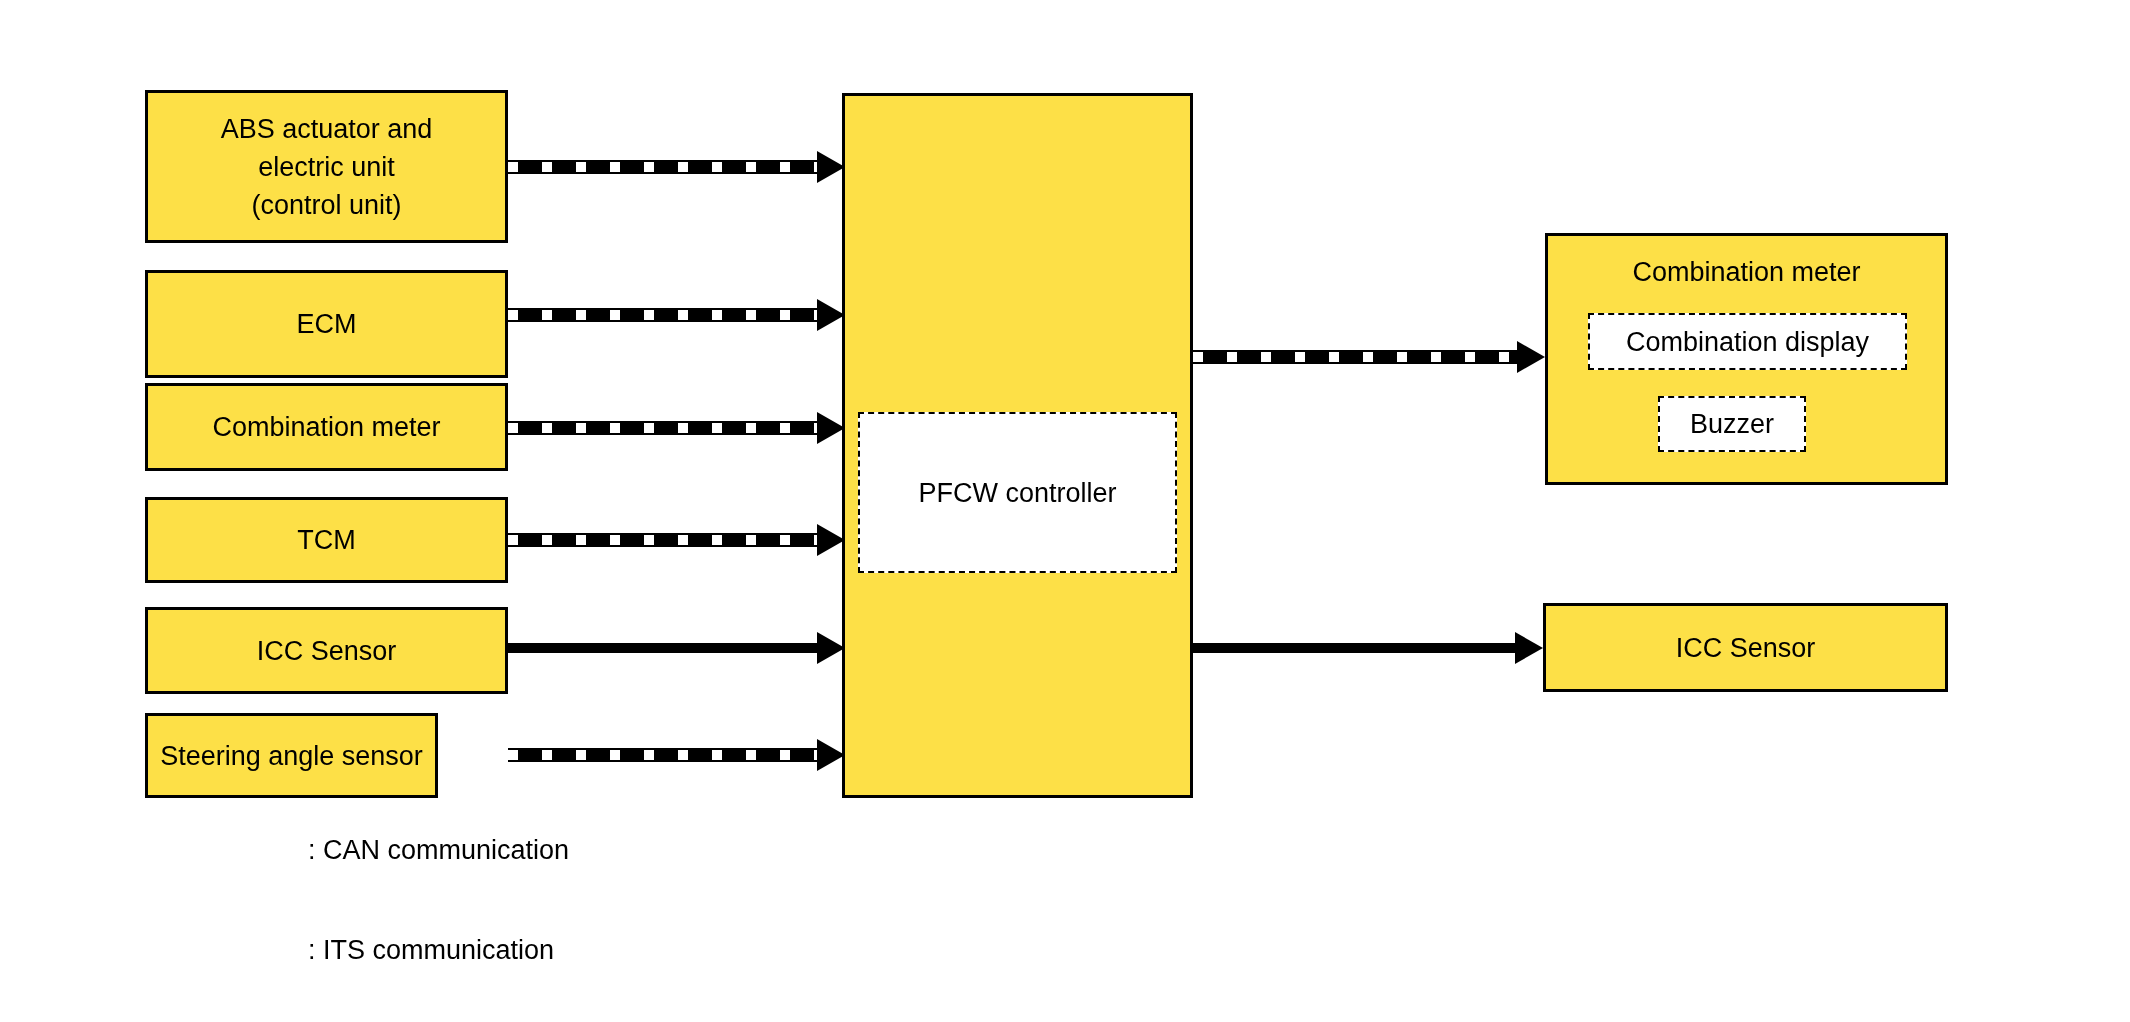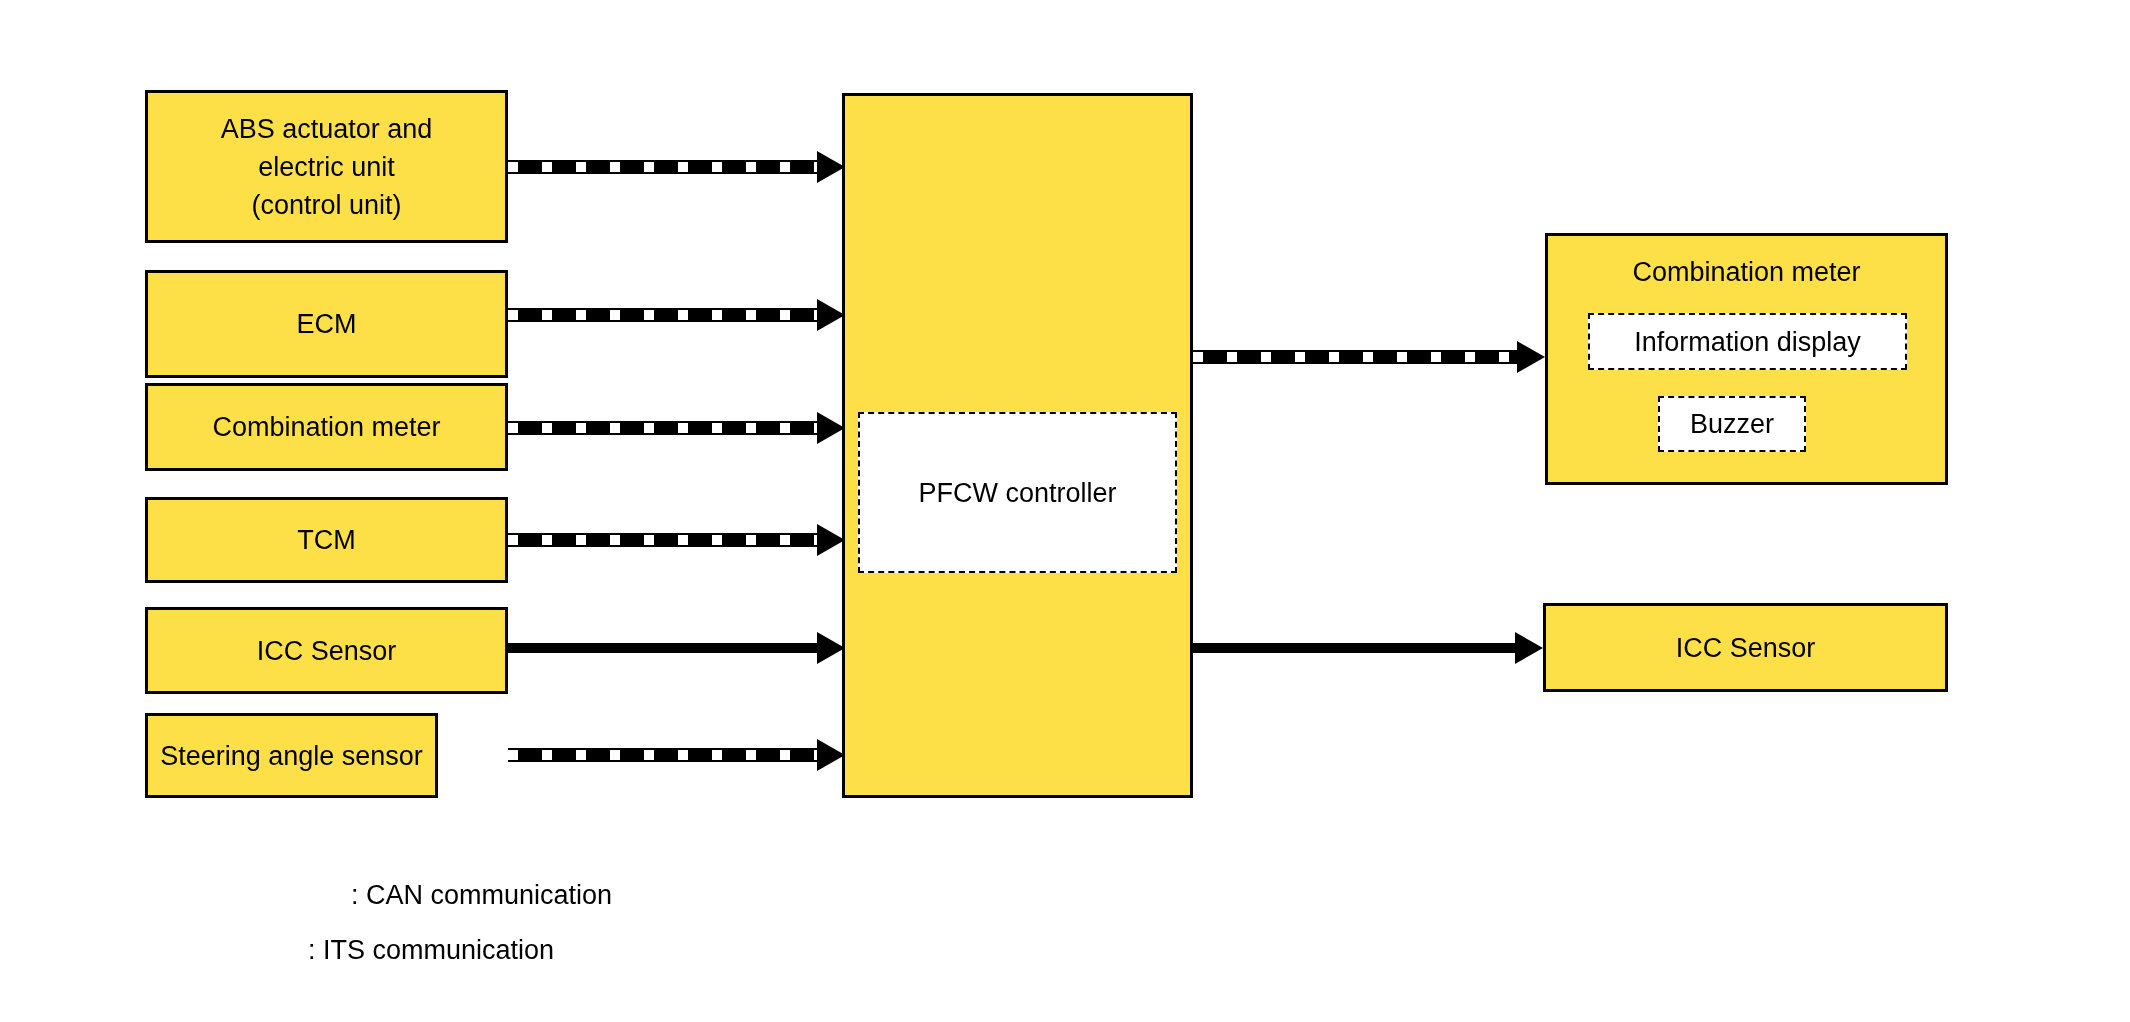--- a/index.html
+++ b/index.html
@@ -141,21 +141,21 @@
 
   <div class="box" style="left:842px; top:93px; width:351px; height:705px;">
     <div class="dashed-box" style="left:13px; top:316px; width:319px; height:161px;">
       <div class="box-label">PFCW controller</div>
     </div>
   </div>
 
   <div class="box" style="left:1545px; top:233px; width:403px; height:252px;">
     <div class="float-label" style="top:23px;">Combination meter</div>
     <div class="dashed-box" style="left:40px; top:77px; width:319px; height:57px;">
-      <div class="box-label">Information display</div>
+      <div class="box-label">Combination display</div>
     </div>
     <div class="dashed-box" style="left:110px; top:160px; width:148px; height:56px;">
       <div class="box-label">Buzzer</div>
     </div>
   </div>
 
   <div class="box center-label" style="left:1543px; top:603px; width:405px; height:89px;">
     <div class="box-label">ICC Sensor</div>
   </div>
 
@@ -192,21 +192,21 @@
   <div class="arrow" style="left:1193px; top:341px; width:352px;">
     <div class="bar can"></div>
     <div class="head"></div>
   </div>
 
   <div class="arrow" style="left:1193px; top:632px; width:350px;">
     <div class="bar its"></div>
     <div class="head"></div>
   </div>
 
-  <div class="legend-row" style="left:147px; top:879px;gap:43px;">
+  <div class="legend-row" style="left:147px; top:834px;">
     <div class="arrow-wrap">
       <div class="bar can"></div>
       <div class="head"></div>
     </div>
     <div class="legend-label">: CAN communication</div>
   </div>
 
   <div class="legend-row" style="left:147px; top:934px;">
     <div class="arrow-wrap">
       <div class="bar its"></div>

